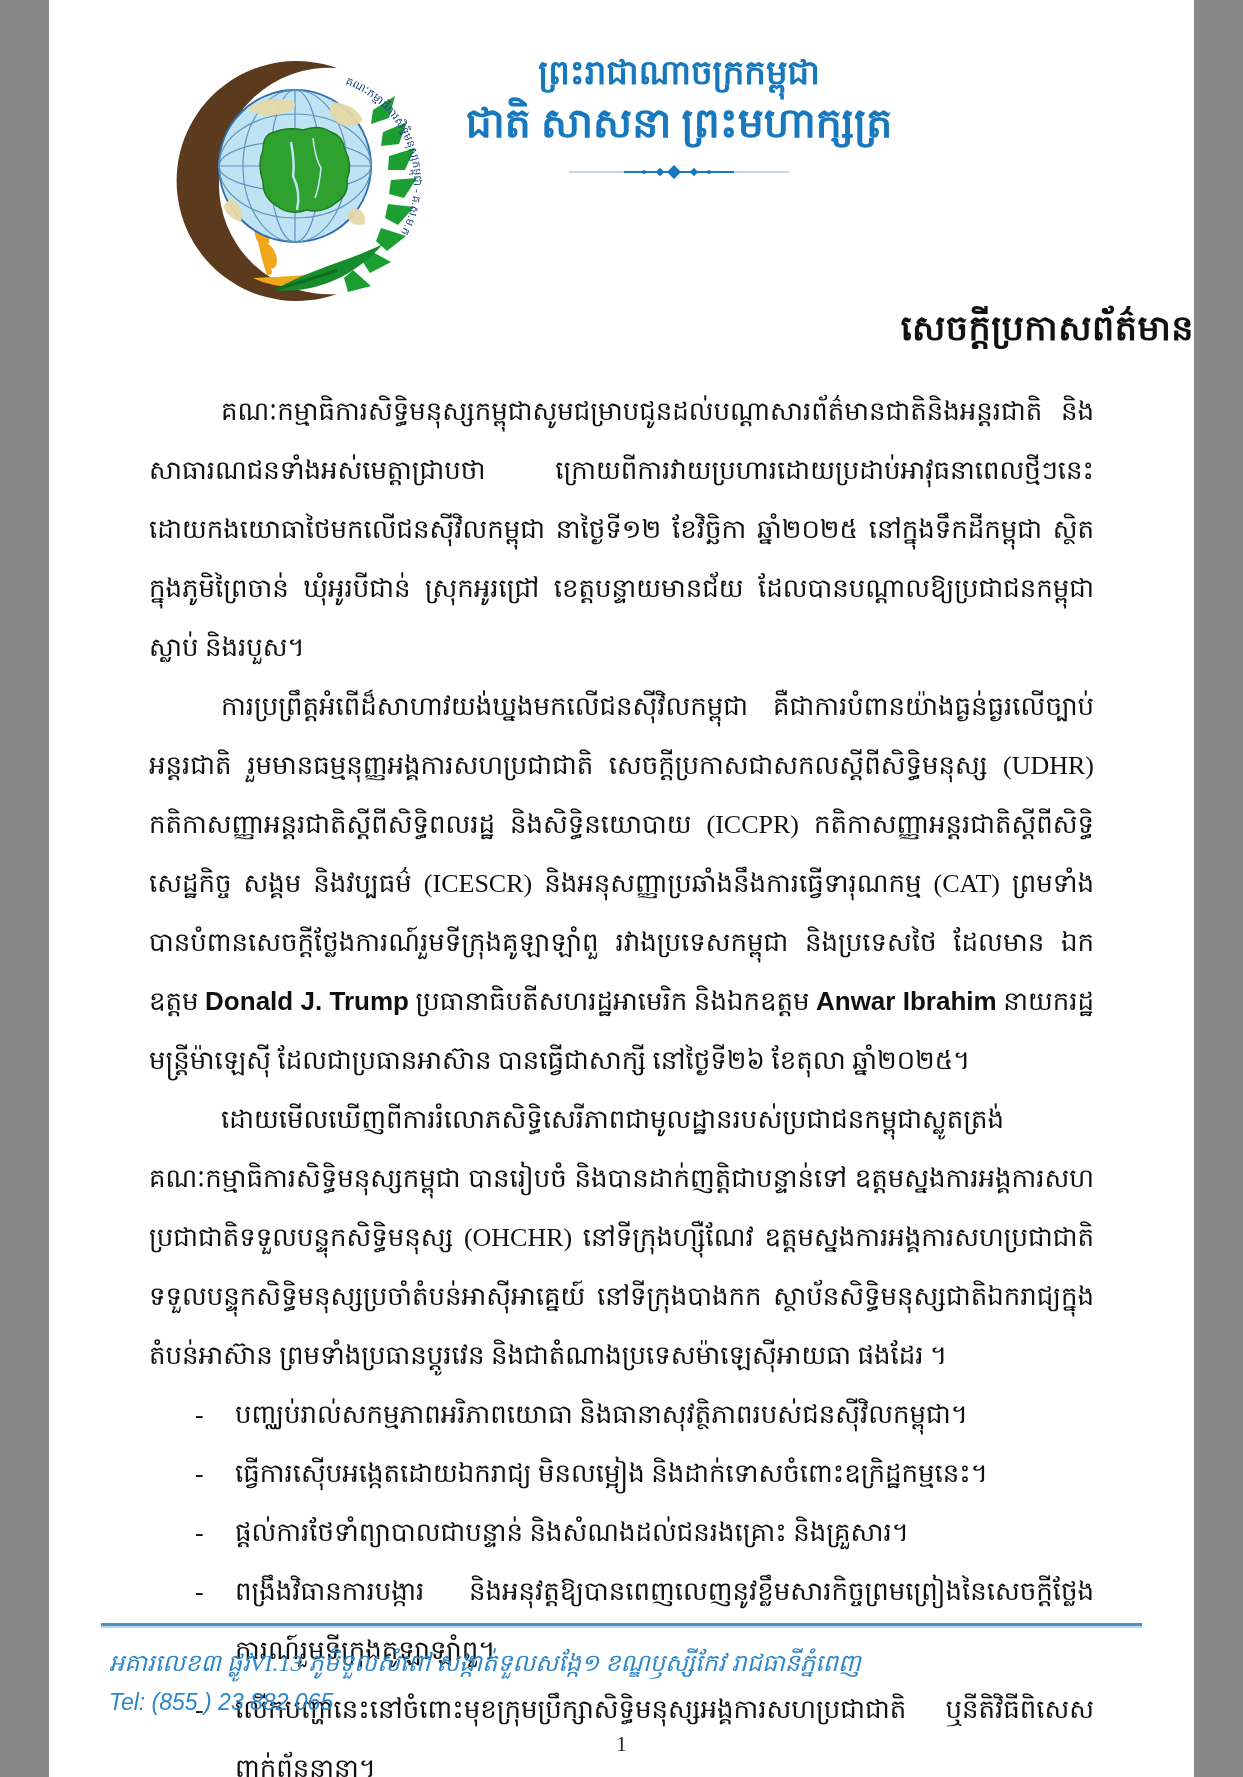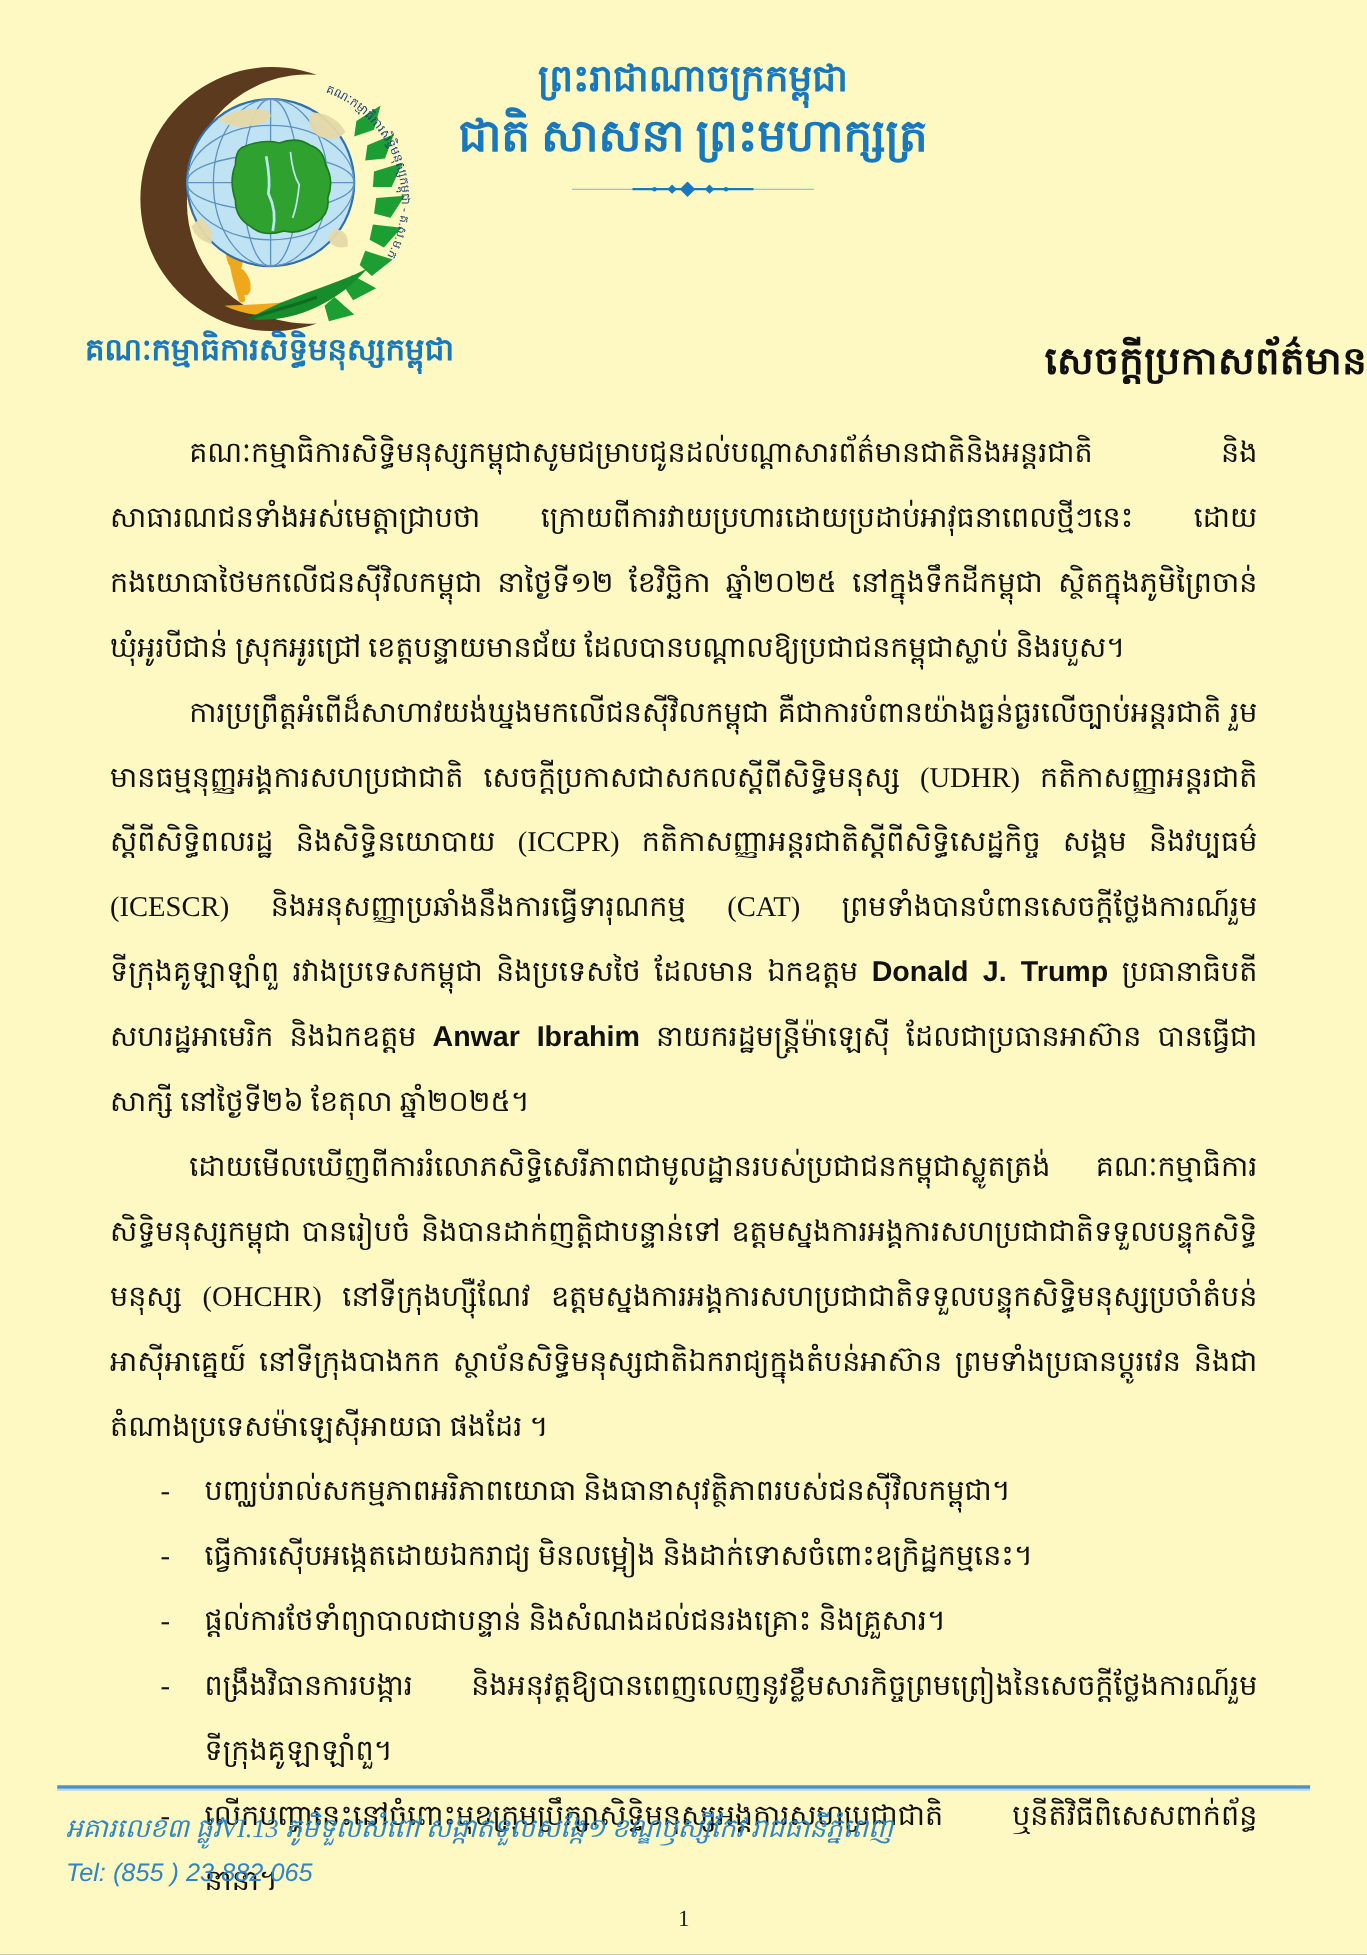--- a/index.html
+++ b/index.html
@@ -1,20 +1,20 @@
 <!DOCTYPE html>
 <html><head>
 <meta charset="utf-8">
 <style>
   html,body{margin:0;padding:0;background:#888;}
   .page{
     position:relative;
-    width:1243px;height:1777px;
+    width:1145px;height:1777px;
     margin:0 auto;
-    background:#fef9c3;
+    background:#ffffff;
     overflow:hidden;
     font-family:"Liberation Serif", serif;
     color:#111;
   }
   
   .logo-wrap{position:absolute;left:108px;top:48px;width:266px;height:268px;}
   .org-name{
     position:absolute;left:30px;top:302px;width:430px;
     text-align:center;font-weight:bold;font-size:28px;line-height:1.2;
     color:#1878BE;
@@ -134,21 +134,20 @@
 
       <defs>
         <path id="ringPath" d="M 188,36 A 104,104 0 0 1 242,188"></path>
       </defs>
       <text font-size="11" fill="#1A3E7A" font-family="Liberation Serif, serif">
         <textPath href="#ringPath">គណៈកម្មាធិការសិទ្ធិមនុស្សកម្ពុជា - គ.ស.ម.ក</textPath>
       </text>
     </svg>
   </div>
 
-  <div class="org-name">គណៈកម្មាធិការសិទ្ធិមនុស្សកម្ពុជា</div>
 
   <div class="doc-title">សេចក្តីប្រកាសព័ត៌មាន</div>
 
   <div class="body">
     <div>
         <p class="para"><span>គណៈកម្មាធិការសិទ្ធិមនុស្សកម្ពុជាសូមជម្រាបជូនដល់បណ្តាសារព័ត៌មានជាតិនិងអន្តរជាតិ និងសាធារណជនទាំងអស់មេត្តាជ្រាបថា ក្រោយពីការវាយប្រហារដោយប្រដាប់អាវុធនាពេលថ្មីៗនេះ ដោយកងយោធាថៃមកលើជនស៊ីវិលកម្ពុជា នាថ្ងៃទី១២ ខែវិច្ឆិកា ឆ្នាំ២០២៥ នៅក្នុងទឹកដីកម្ពុជា ស្ថិតក្នុងភូមិព្រៃចាន់ ឃុំអូរបីជាន់ ស្រុកអូរជ្រៅ ខេត្តបន្ទាយមានជ័យ ដែលបានបណ្តាលឱ្យប្រជាជនកម្ពុជាស្លាប់ និងរបួស។</span></p>
         <p class="para"><span>ការប្រព្រឹត្តអំពើដ៏សាហាវយង់ឃ្នងមកលើជនស៊ីវិលកម្ពុជា គឺជាការបំពានយ៉ាងធ្ងន់ធ្ងរលើច្បាប់អន្តរជាតិ រួមមានធម្មនុញ្ញអង្គការសហប្រជាជាតិ សេចក្តីប្រកាសជាសកលស្តីពីសិទ្ធិមនុស្ស (UDHR) កតិកាសញ្ញាអន្តរជាតិស្តីពីសិទ្ធិពលរដ្ឋ និងសិទ្ធិនយោបាយ (ICCPR) កតិកាសញ្ញាអន្តរជាតិស្តីពីសិទ្ធិសេដ្ឋកិច្ច សង្គម និងវប្បធម៌ (ICESCR) និងអនុសញ្ញាប្រឆាំងនឹងការធ្វើទារុណកម្ម (CAT) ព្រមទាំងបានបំពានសេចក្តីថ្លែងការណ៍រួមទីក្រុងគូឡាឡាំពួ រវាងប្រទេសកម្ពុជា និងប្រទេសថៃ ដែលមាន ឯកឧត្តម </span><span class="b">Donald J. Trump</span><span> ប្រធានាធិបតីសហរដ្ឋអាមេរិក និងឯកឧត្តម </span><span class="b">Anwar Ibrahim</span><span> នាយករដ្ឋមន្ត្រីម៉ាឡេស៊ី ដែលជាប្រធានអាស៊ាន បានធ្វើជាសាក្សី នៅថ្ងៃទី២៦ ខែតុលា ឆ្នាំ២០២៥។</span></p>
         <p class="para"><span>ដោយមើលឃើញពីការរំលោភសិទ្ធិសេរីភាពជាមូលដ្ឋានរបស់ប្រជាជនកម្ពុជាស្លូតត្រង់ គណៈកម្មាធិការសិទ្ធិមនុស្សកម្ពុជា បានរៀបចំ និងបានដាក់ញត្តិជាបន្ទាន់ទៅ ឧត្តមស្នងការអង្គការសហប្រជាជាតិទទួលបន្ទុកសិទ្ធិមនុស្ស (OHCHR) នៅទីក្រុងហ្ស៊ឺណែវ ឧត្តមស្នងការអង្គការសហប្រជាជាតិទទួលបន្ទុកសិទ្ធិមនុស្សប្រចាំតំបន់អាស៊ីអាគ្នេយ៍ នៅទីក្រុងបាងកក ស្ថាប័នសិទ្ធិមនុស្សជាតិឯករាជ្យក្នុងតំបន់អាស៊ាន ព្រមទាំងប្រធានប្តូរវេន និងជាតំណាងប្រទេសម៉ាឡេស៊ីអាយធា ផងដែរ ។</span></p>
       </div>
     <div class="bullets">

